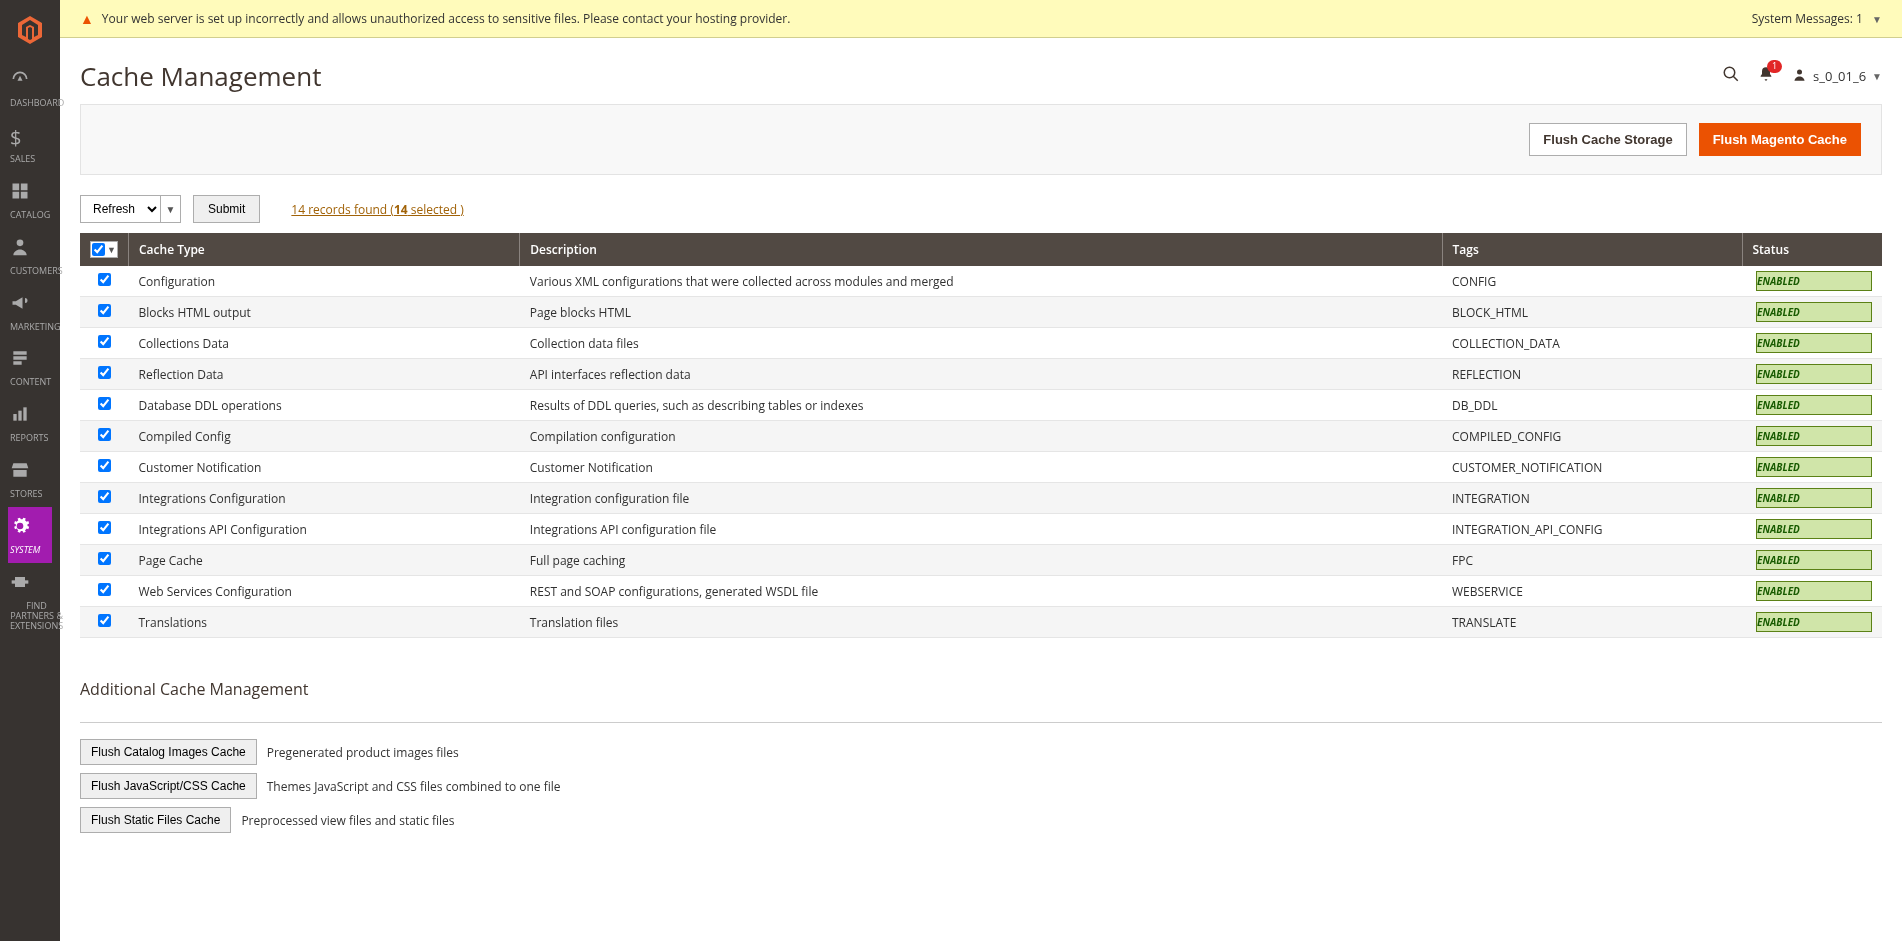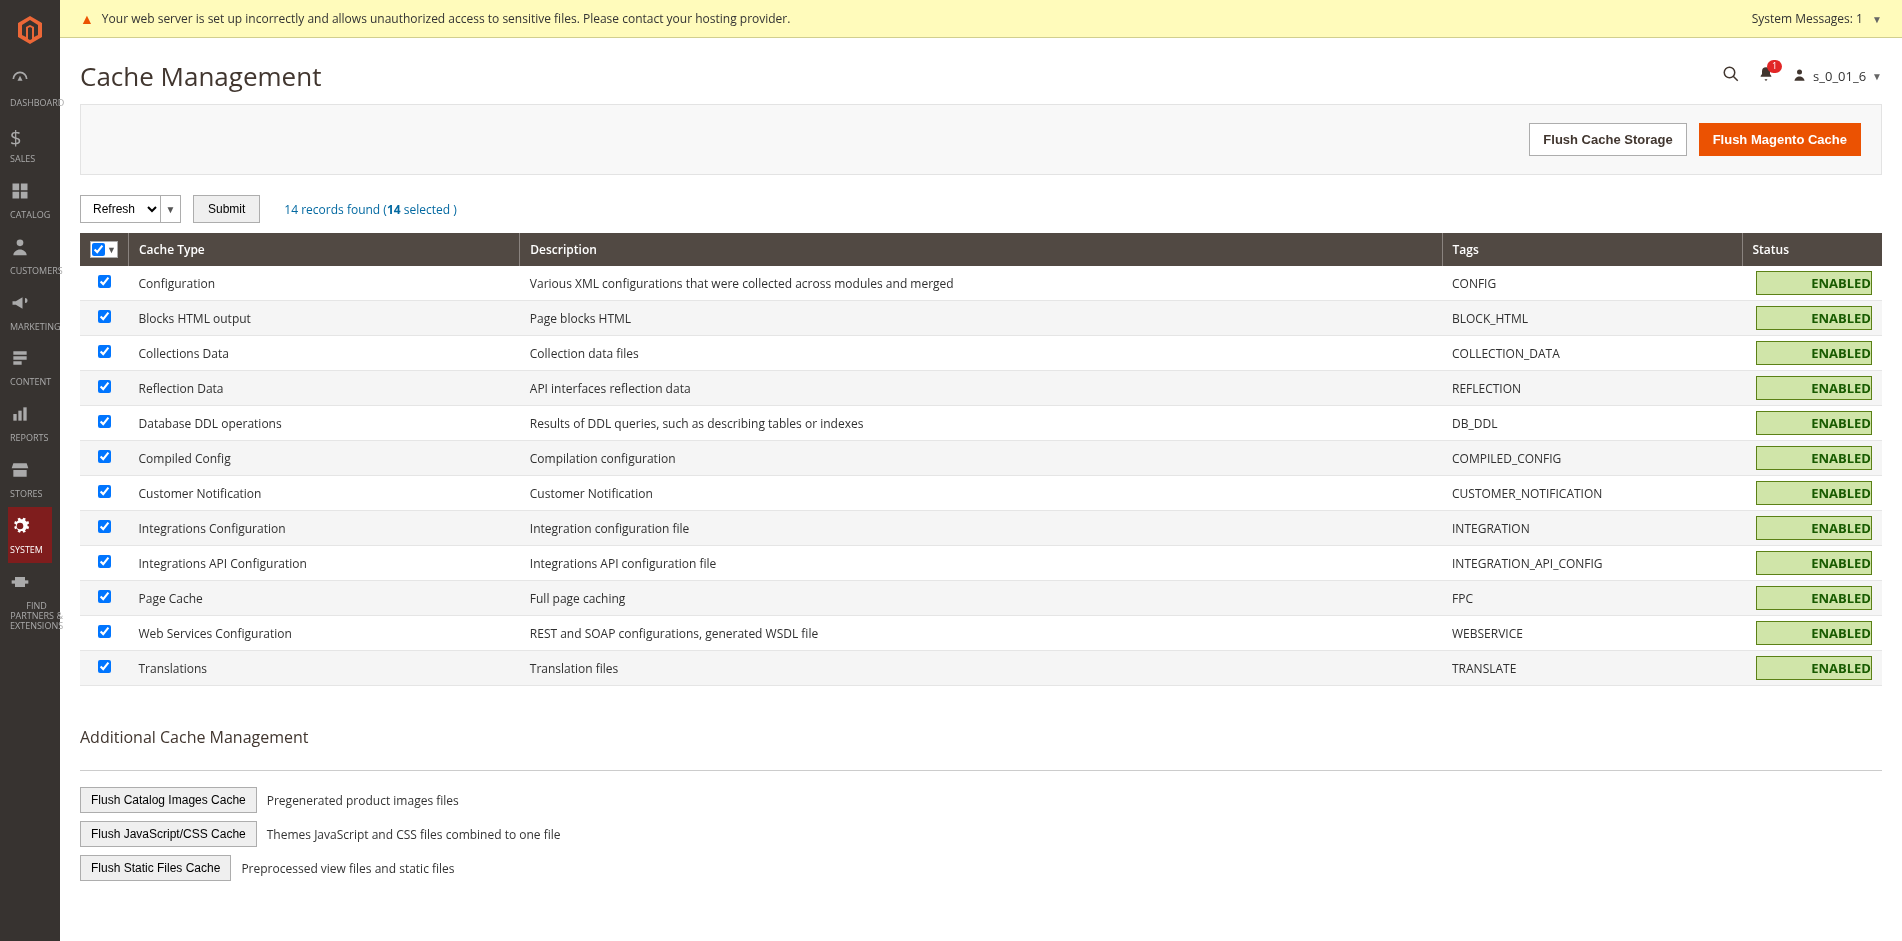--- a/index.html
+++ b/index.html
@@ -3,21 +3,21 @@
 <meta charset="utf-8">
 <style>
 * { margin: 0; padding: 0; box-sizing: border-box; }
 body { font-family: 'Open Sans', 'Helvetica Neue', Arial, sans-serif; font-size: 13px; color: #333; background: #fff; }
 
 
 .sidebar { position: fixed; left: 0; top: 0; bottom: 0; width: 60px; background: #373330; display: flex; flex-direction: column; align-items: center; }
 .sidebar-logo { width: 60px; height: 60px; display: flex; align-items: center; justify-content: center; }
 .sidebar-logo svg { width: 32px; height: 32px; }
 .sidebar-item { width: 44px; padding: 8px 2px; display: flex; flex-direction: column; align-items: flex-start; justify-content: center; cursor: pointer; color: #aaa; }
-.sidebar-item.active { background: #7f1d1d; color: #fff; }
+.sidebar-item.active { background: #a21caf; color: #fff; font-style: italic; }
 .sidebar-item .icon { font-size: 20px; margin-bottom: 3px; }
 .sidebar-item .label { font-size: 9px; text-align: center; text-transform: uppercase; line-height: 1.1; }
 
 
 .main { margin-left: 60px; }
 
 
 .sysmsg { background: #fffbbb; border-bottom: 1px solid #d1ce8f; padding: 9px 20px; display: flex; align-items: center; font-size: 12px; color: #333; }
 .sysmsg .warn-icon { color: #eb5202; margin-right: 8px; font-size: 14px; }
 .sysmsg .spacer { flex: 1; }
@@ -41,34 +41,34 @@
 .btn { padding: 8px 13px; border: 1px solid #adadad; background: #fff; font-size: 13px; cursor: pointer; border-radius: 0; font-weight:600; }
 .btn-primary { background: #eb5202; border-color: #eb5202; color: #fff; }
 .btn-secondary { background: #fff; color: #41362f; }
 
 
 .controls { margin: 20px 20px 10px; display: flex; align-items: center; gap: 12px; font-size: 12px; }
 .select-wrap { display:flex; }
 .select-wrap select { padding: 4px 8px; border: 1px solid #adadad; background: #fff; font-size: 12px; height:28px; }
 .select-wrap .dd-btn { border:1px solid #adadad; border-left:none; width:20px; display:flex; align-items:center; justify-content:center; background:#fff; font-size:10px; color:#555; }
 .btn-submit { padding: 4px 14px; border: 1px solid #adadad; background: #efefef; font-size: 12px; cursor: pointer; height:28px; }
-.records-found { color: #0369a1; margin-left: 12px; }
+.records-found { color: #a16207; margin-left: 19px; text-decoration: underline; }
 
 
 .table { width: calc(100% - 40px); margin: 0 20px; border-collapse: collapse; font-size: 12px; }
 .table thead th { background: #514943; color: #fff; text-align: left; padding: 8px 10px; font-weight: 600; border-right: 1px solid #8a837f; }
 .table thead th:last-child { border-right:none; }
 .table td { padding: 5px 10px; border-bottom: 1px solid #e5e5e5; vertical-align: middle; color:#303030; }
 .table tbody tr:nth-child(even) td { background: #f5f5f5; }
 .table .chk { width: 36px; text-align: center; }
 .table input[type=checkbox] { cursor: pointer; }
 .header-chk { display:flex; align-items:center; justify-content:center; gap:2px; background:#fff; border:1px solid #adadad; padding:1px 3px; width:28px; }
 .header-chk input { margin:0; }
 .header-chk .caret { font-size:9px; color:#555; }
-.status-badge { display: inline-block; background: #d0e5a9; border: 1px solid #5b8116; color: #185b00; padding: 2px 0; font-size: 13px; font-weight: 700; text-align: right; width: 116px; text-transform: uppercase; }
+.status-badge { display: inline-block; background: #d0e5a9; border: 1px solid #5b8116; color: #185b00; padding: 2px 0; font-size: 10px; font-weight: 700; text-align: left; width: 116px; text-transform: uppercase; font-style: italic; }
 .col-status { width: 140px; text-align:right; padding-right:10px; }
 .col-tags { width: 300px; }
 
 
 .additional { margin: 40px 20px 20px; }
 .additional h2 { font-size: 16px; font-weight: 400; color: #41362f; margin-bottom: 12px; padding-bottom:10px; }
 .additional-divider { border-top:1px solid #ccc; margin-bottom:16px; }
 .add-row { display: flex; align-items: center; gap: 10px; margin-bottom: 8px; }
 .add-btn { padding: 5px 10px; border: 1px solid #adadad; background: #efefef; font-size: 12px; cursor: pointer; }
 .add-desc { font-size: 12px; color: #333; }

